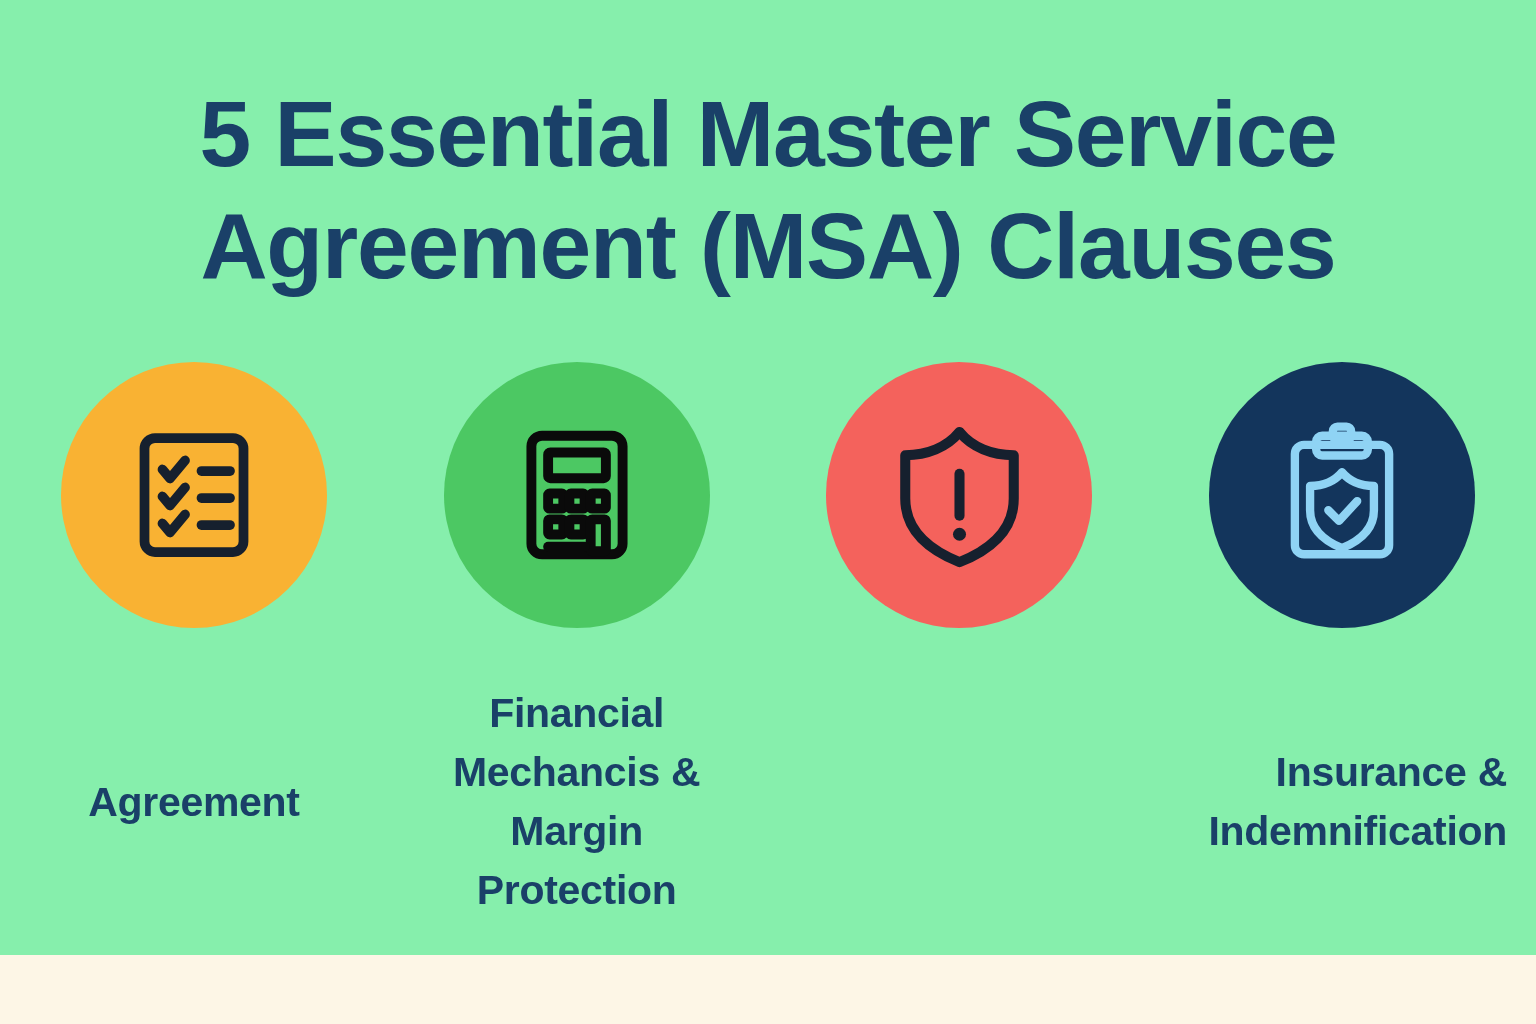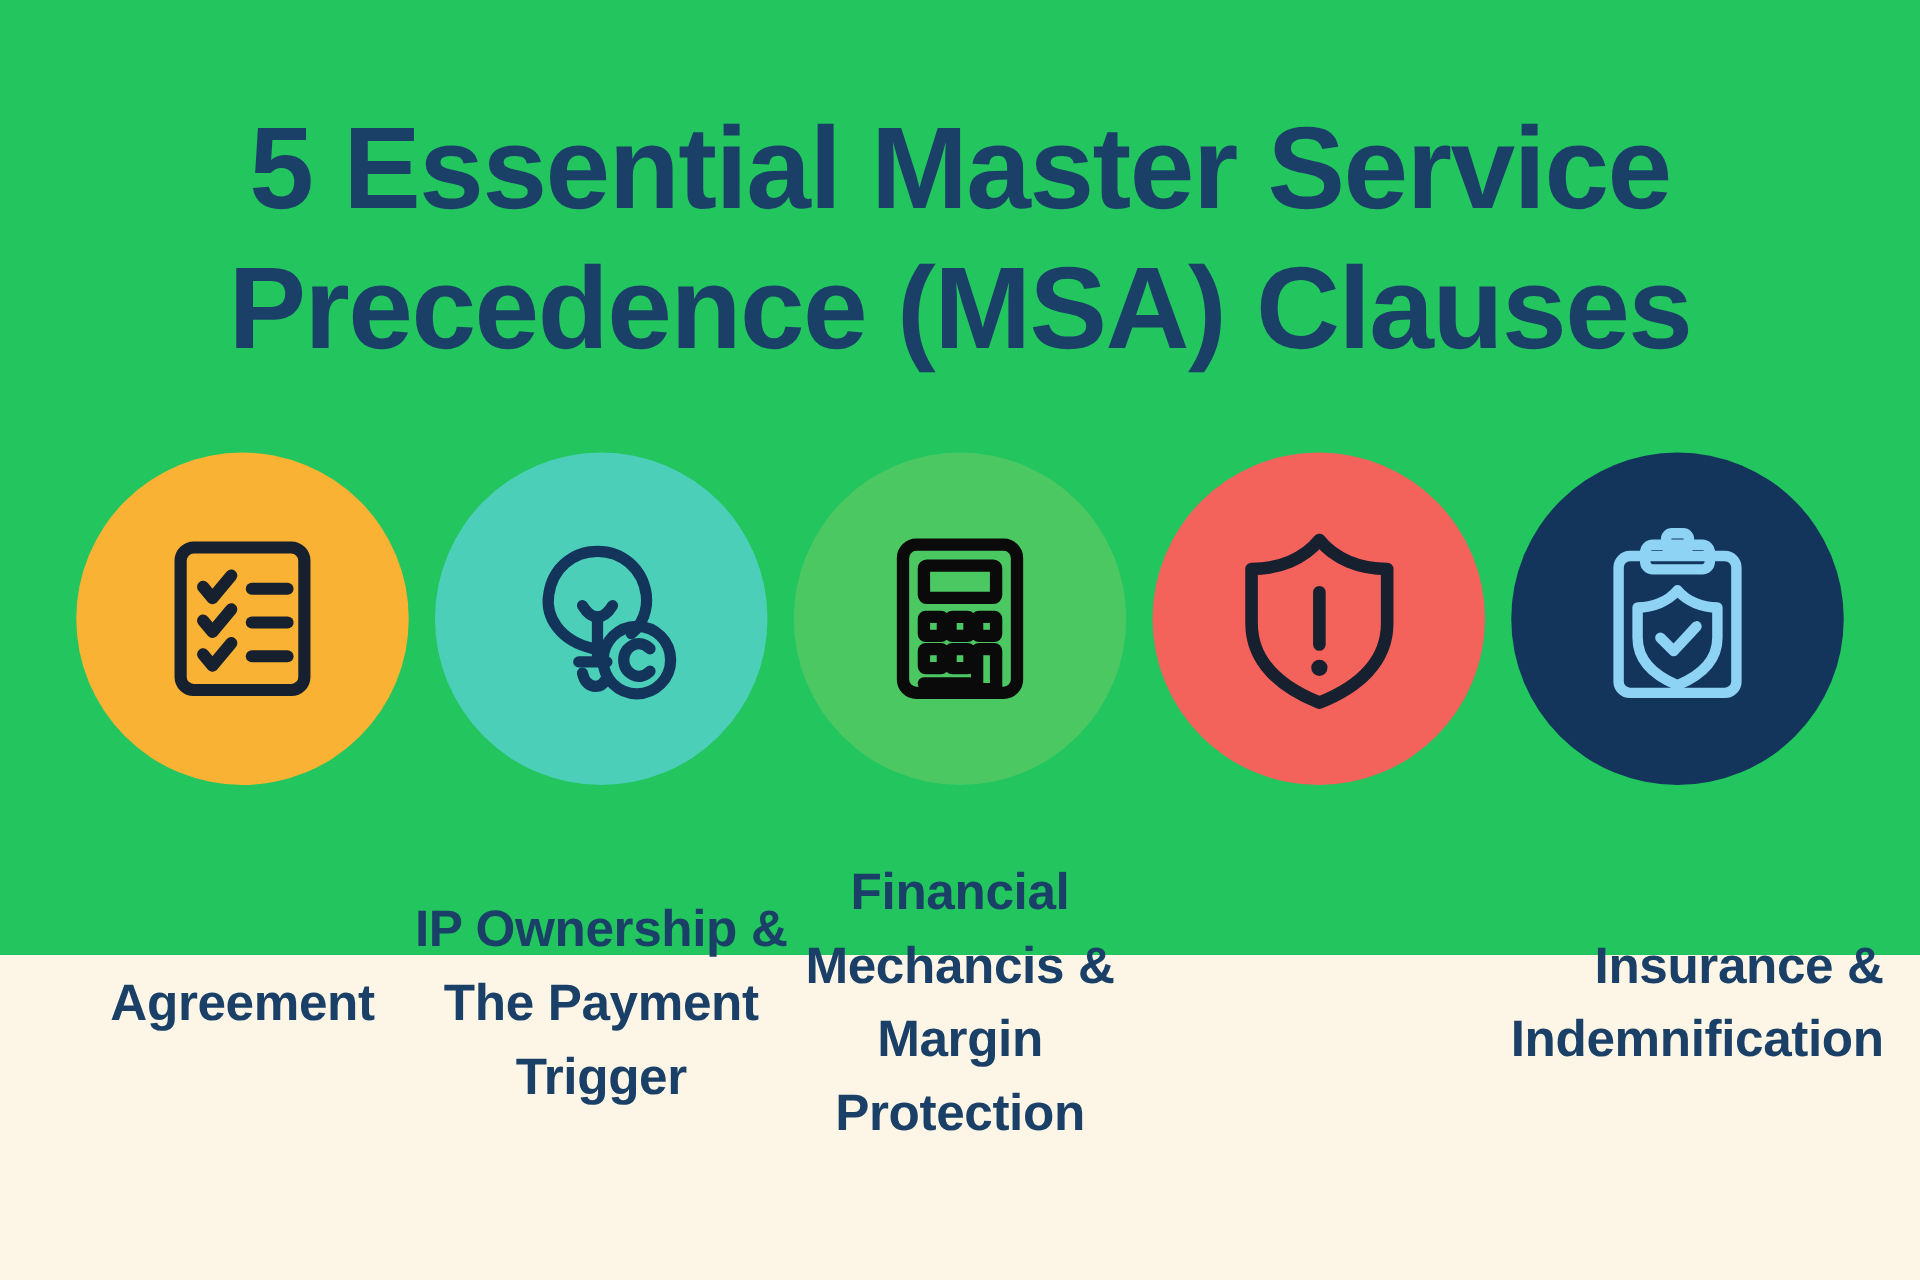--- a/index.html
+++ b/index.html
@@ -9,22 +9,22 @@
   body {
     width: 1536px;
     height: 1024px;
     background: #FDF6E6;
     font-family: "Liberation Sans", sans-serif;
     overflow: hidden;
   }
   .infographic {
     position: relative;
     width: 1536px;
-    height: 764px;
-    background: #22c55e;
+    height: 955px;
+    background: #86efac;
   }
 
   
   .title-block {
     position: absolute;
     top: 78px;
     left: 0;
     width: 1536px;
     text-align: center;
     padding: 0 120px;
@@ -96,21 +96,21 @@
     text-align: right;
   }
 </style>
 </head>
 <body>
 
 <div class="infographic">
 
   <div class="title-block">
     <span class="title-line">5 Essential Master Service</span>
-    <span class="title-line">Precedence (MSA) Clauses</span>
+    <span class="title-line">Agreement (MSA) Clauses</span>
   </div>
 
   <div class="columns">
 
     <div class="column">
       <div class="icon-circle" style="background:#F9B233;">
         <span>
           <svg width="150" height="150" viewBox="0 0 100 100" fill="none" stroke="#16202E" stroke-width="6.5" stroke-linecap="round" stroke-linejoin="round">
             <rect x="17" y="12" width="66" height="76" rx="7"></rect>
             <polyline points="29,33 34,39 44,27"></polyline>
@@ -120,38 +120,20 @@
             <polyline points="29,69 34,75 44,63"></polyline>
             <line x1="55" y1="70" x2="74" y2="70"></line>
           </svg>
         </span>
       </div>
       <div class="label-area">
         <div class="label">Agreement</div>
       </div>
     </div>
 
-    <div class="column">
-      <div class="icon-circle" style="background:#4CCFB8;">
-        <span>
-          <svg width="150" height="150" viewBox="0 0 100 100" fill="none" stroke="#13355C" stroke-width="6" stroke-linecap="round" stroke-linejoin="round">
-            <path d="M46 66 C28 62 20 49 22 37 C24 23 35 14 48 14 C61 14 72 23 74 37 C75 45 72 53 66 58"></path>
-            <path d="M40 43 C43 48 46 49 48 49 C50 49 53 48 56 43"></path>
-            <line x1="48" y1="49" x2="48" y2="70"></line>
-            <line x1="38" y1="73" x2="53" y2="73"></line>
-            <path d="M40 79 C41 84 44 86 47 86 C49 86 51 85 52 83"></path>
-            <circle cx="69" cy="72" r="18"></circle>
-            <path d="M76 66 C73.5 63.5 70 62.5 67 64 C63.5 65.8 62 69 62 72 C62 75 63.5 78.2 67 80 C70 81.5 73.5 80.5 76 78"></path>
-          </svg>
-        </span>
-      </div>
-      <div class="label-area">
-        <div class="label">IP Ownership &amp; The Payment Trigger</div>
-      </div>
-    </div>
 
     <div class="column">
       <div class="icon-circle" style="background:#4CC863;">
         <span>
           <svg width="152" height="152" viewBox="0 0 100 100" fill="none" stroke="#0A0A0A" stroke-width="6.5" stroke-linecap="round" stroke-linejoin="round">
             <rect x="20" y="11" width="60" height="78" rx="7"></rect>
             <rect x="31" y="22" width="38" height="17" rx="1.5"></rect>
             <rect x="31" y="49" width="10" height="10" rx="1"></rect>
             <rect x="45" y="49" width="10" height="10" rx="1"></rect>
             <rect x="59" y="49" width="10" height="10" rx="1"></rect>

